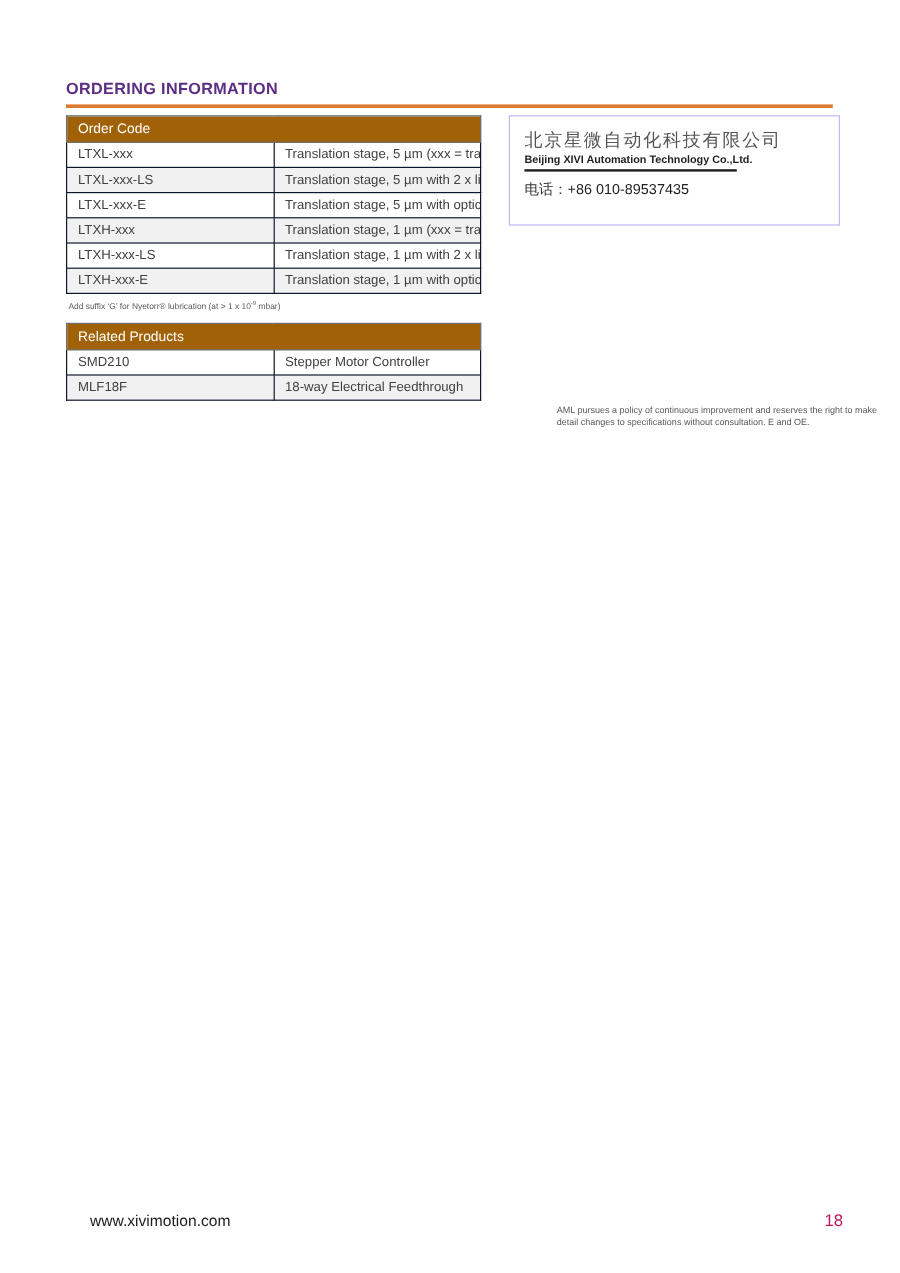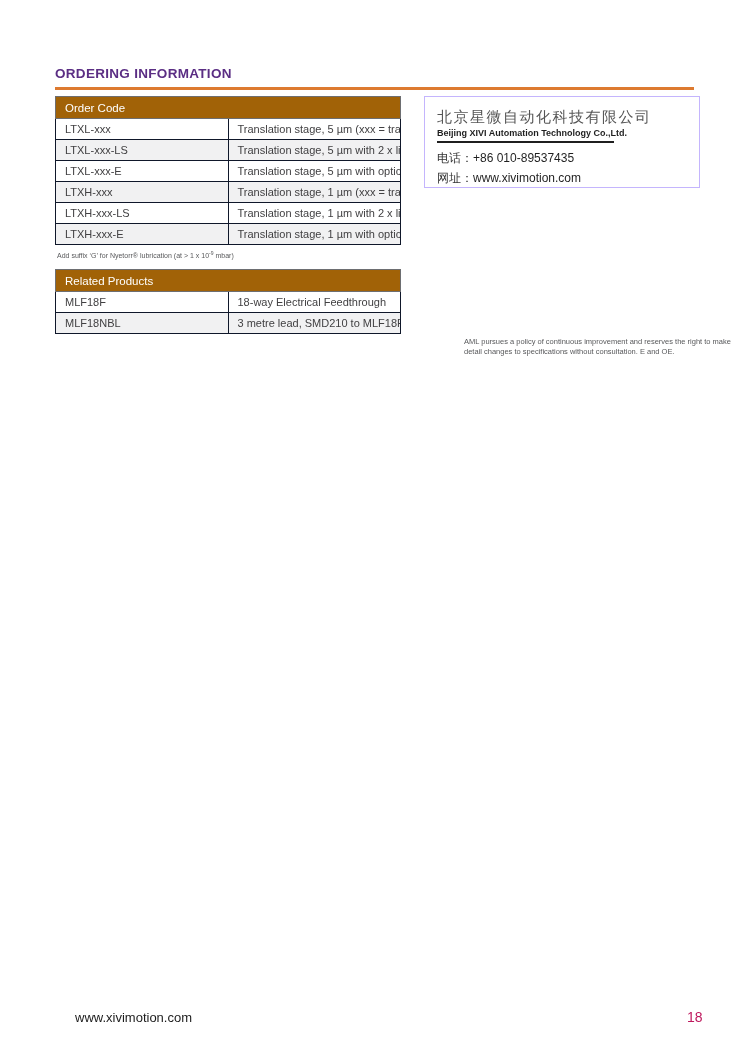--- a/index.html
+++ b/index.html
@@ -186,37 +186,36 @@
 
   <div class="related-table-wrap">
     <table class="data-table">
       <thead>
         <tr>
           <th colspan="2">Related Products</th>
         </tr>
       </thead>
       <tbody>
         <tr>
+          <td class="c1">SMD210</td>
+          <td>Stepper Motor Controller</td>
+        </tr>
+        <tr>
           <td class="c1">MLF18F</td>
           <td>18-way Electrical Feedthrough</td>
-        </tr>
-        <tr>
-          <td class="c1">MLF18NBL</td>
-          <td>3 metre lead, SMD210 to MLF18F</td>
         </tr>
       </tbody>
     </table>
   </div>
 
 </div>
 
 <div class="contact-card">
   <div class="company-cn">北京星微自动化科技有限公司</div>
   <div class="company-en">Beijing XIVI Automation Technology Co.,Ltd.</div>
   <div class="card-divider"></div>
   <div class="contact-line"><span class="contact-label">电话：</span><span>+86 010-89537435</span></div>
-  <div class="contact-line"><span class="contact-label">网址：</span><span>www.xivimotion.com</span></div>
 </div>
 
 <div class="policy-note">AML pursues a policy of continuous improvement and reserves the right to make detail changes to specifications without consultation. E and OE.</div>
 
 <div class="footer-url">www.xivimotion.com</div>
 <div class="footer-page">18</div>
 
 </body></html>

